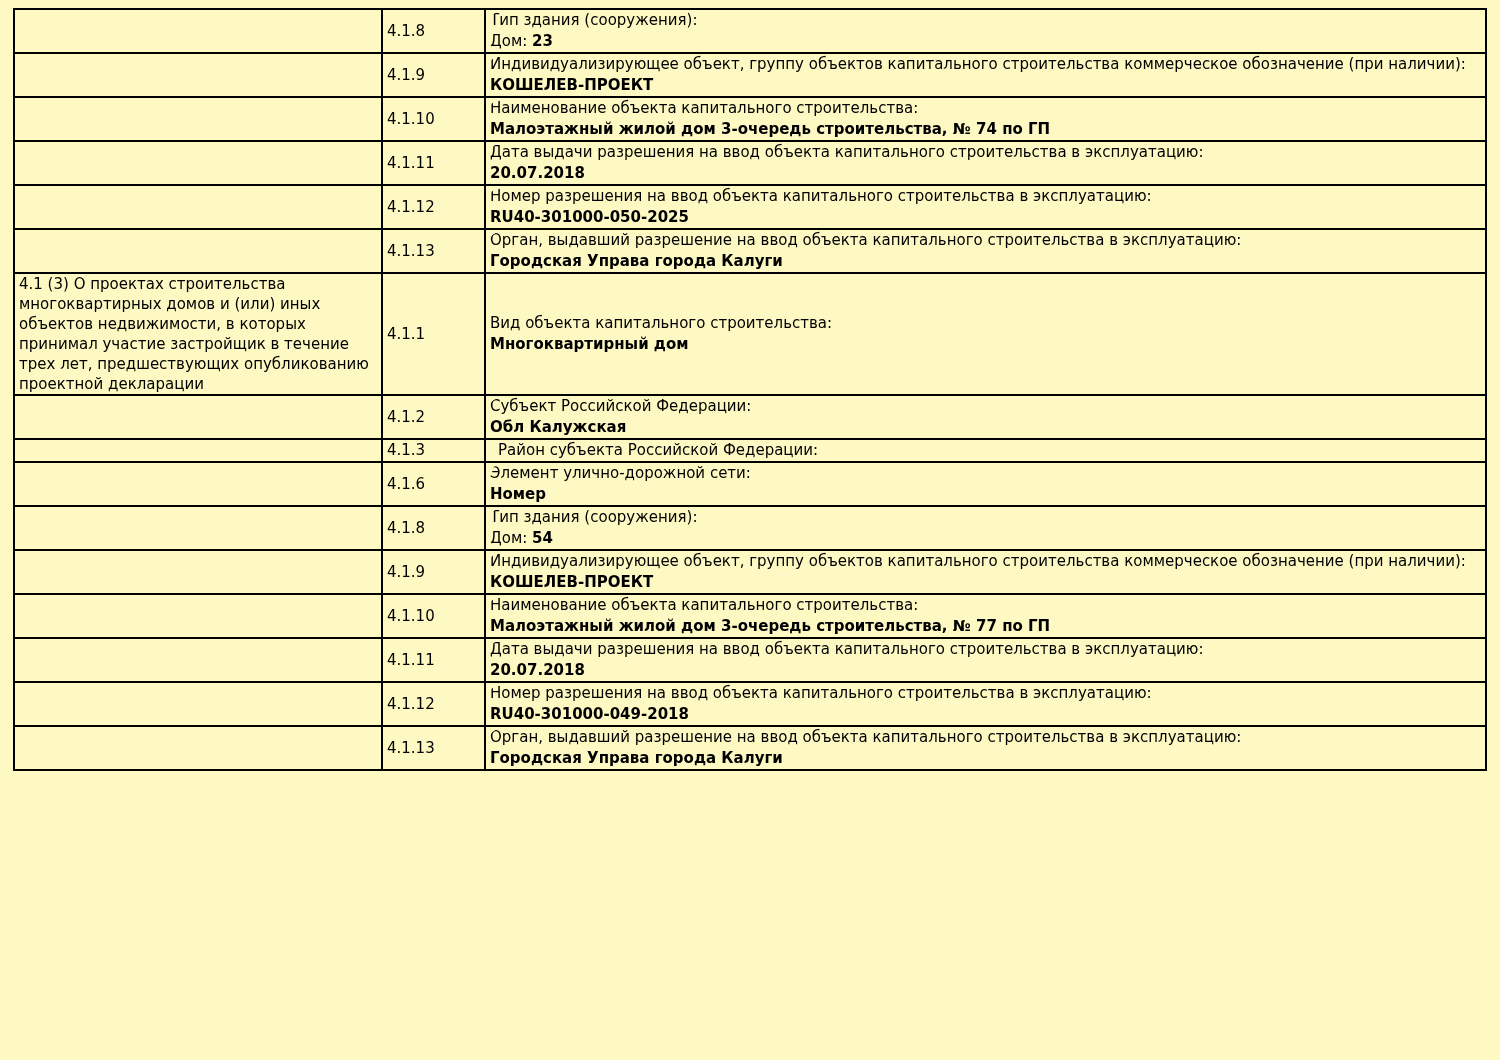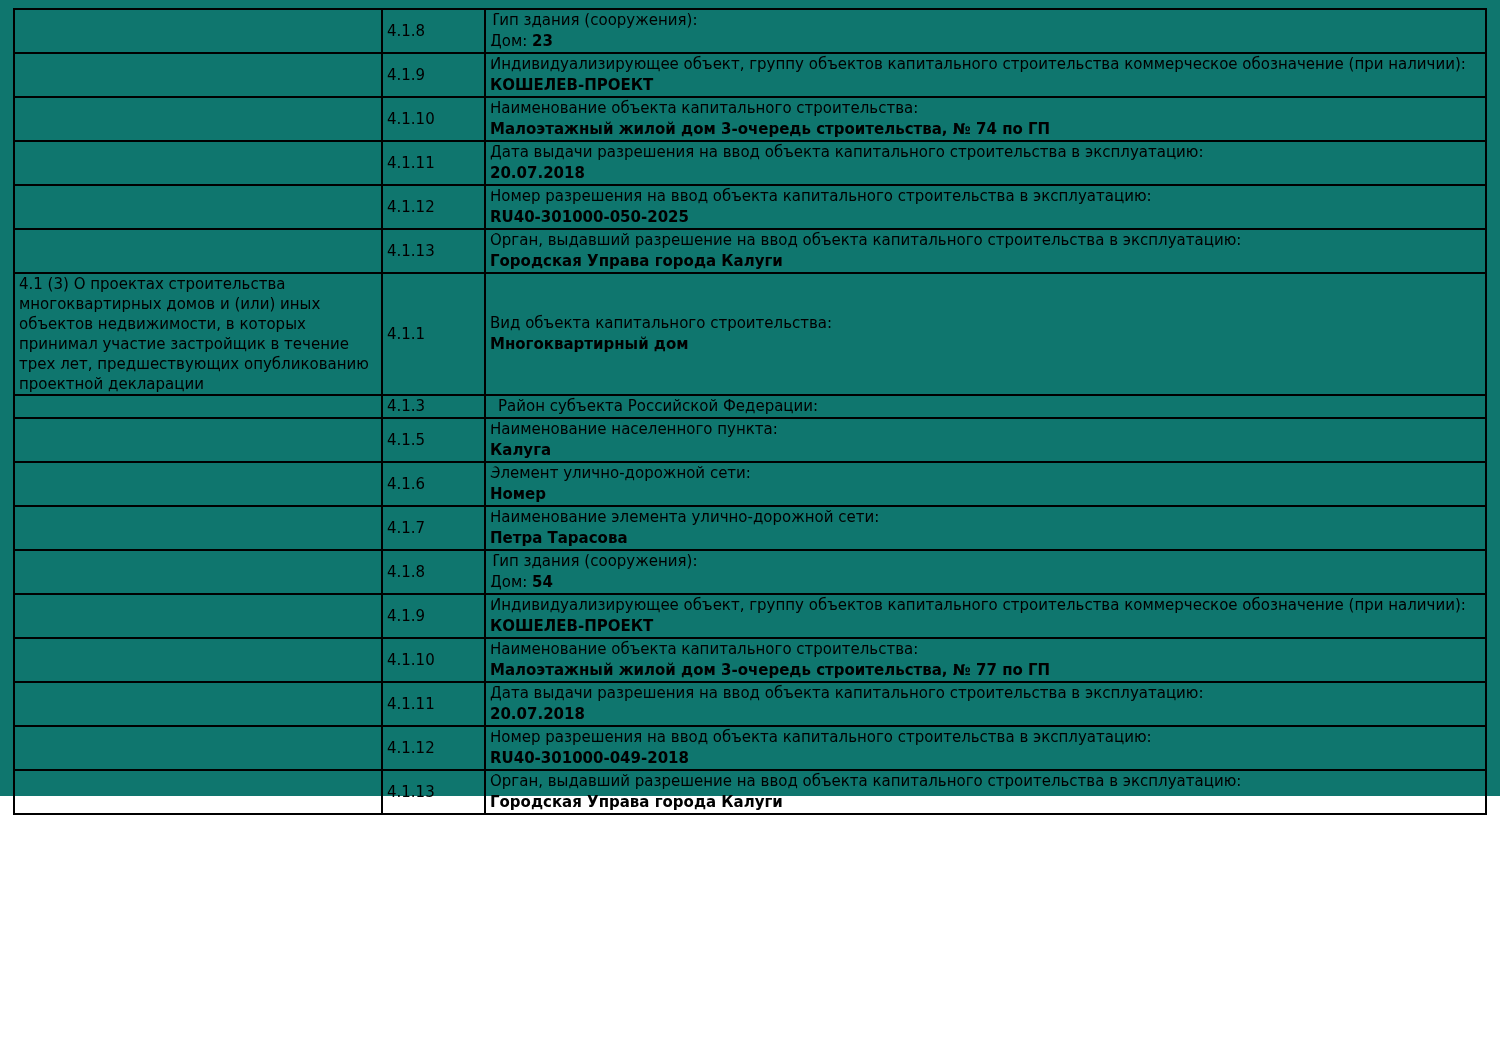--- a/index.html
+++ b/index.html
@@ -12,22 +12,22 @@
     width: 1500px;
     height: 1060px;
     font-family: "DejaVu Sans", "Liberation Sans", sans-serif;
     font-size: 15px;
     color: #000000;
     overflow: hidden;
   }
   .sheet {
     position: relative;
     width: 1500px;
-    height: 796px;
-    background: #0f766e;
+    height: 1060px;
+    background: #fef9c3;
   }
   table.decl {
     border-collapse: collapse;
     table-layout: fixed;
     position: absolute;
     left: 13px;
     top: 8px;
     width: 1472px;
   }
   table.decl td {
@@ -118,50 +118,42 @@
     </td>
   </tr>
         <tr class="row-tall">
     <td class="c-left">4.1 (3) О проектах строительства многоквартирных домов и (или) иных объектов недвижимости, в которых принимал участие застройщик в течение трех лет, предшествующих опубликованию проектной декларации</td>
     <td class="c-code">4.1.1</td>
     <td class="c-val">
       <div class="field-label">Вид объекта капитального строительства:</div>
       <div class="field-value"><span class="vplain"></span><span class="vbold">Многоквартирный дом</span></div>
     </td>
   </tr>
+        <tr>
+    <td class="c-left"></td>
+    <td class="c-code">4.1.2</td>
+    <td class="c-val">
+      <div class="field-label">Субъект Российской Федерации:</div>
+      <div class="field-value"><span class="vplain"></span><span class="vbold">Обл Калужская</span></div>
+    </td>
+  </tr>
         <tr class="row-single">
     <td class="c-left"></td>
     <td class="c-code">4.1.3</td>
     <td class="c-val">
       <div class="field-label">Район субъекта Российской Федерации:</div>
 
     </td>
   </tr>
         <tr>
     <td class="c-left"></td>
-    <td class="c-code">4.1.5</td>
-    <td class="c-val">
-      <div class="field-label">Наименование населенного пункта:</div>
-      <div class="field-value"><span class="vplain"></span><span class="vbold">Калуга</span></div>
-    </td>
-  </tr>
-        <tr>
-    <td class="c-left"></td>
     <td class="c-code">4.1.6</td>
     <td class="c-val">
       <div class="field-label">Элемент улично-дорожной сети:</div>
       <div class="field-value"><span class="vplain"></span><span class="vbold">Номер</span></div>
-    </td>
-  </tr>
-        <tr>
-    <td class="c-left"></td>
-    <td class="c-code">4.1.7</td>
-    <td class="c-val">
-      <div class="field-label">Наименование элемента улично-дорожной сети:</div>
-      <div class="field-value"><span class="vplain"></span><span class="vbold">Петра Тарасова</span></div>
     </td>
   </tr>
         <tr>
     <td class="c-left"></td>
     <td class="c-code">4.1.8</td>
     <td class="c-val">
       <div class="field-label">Тип здания (сооружения):</div>
       <div class="field-value"><span class="vplain">Дом: </span><span class="vbold">54</span></div>
     </td>
   </tr>

